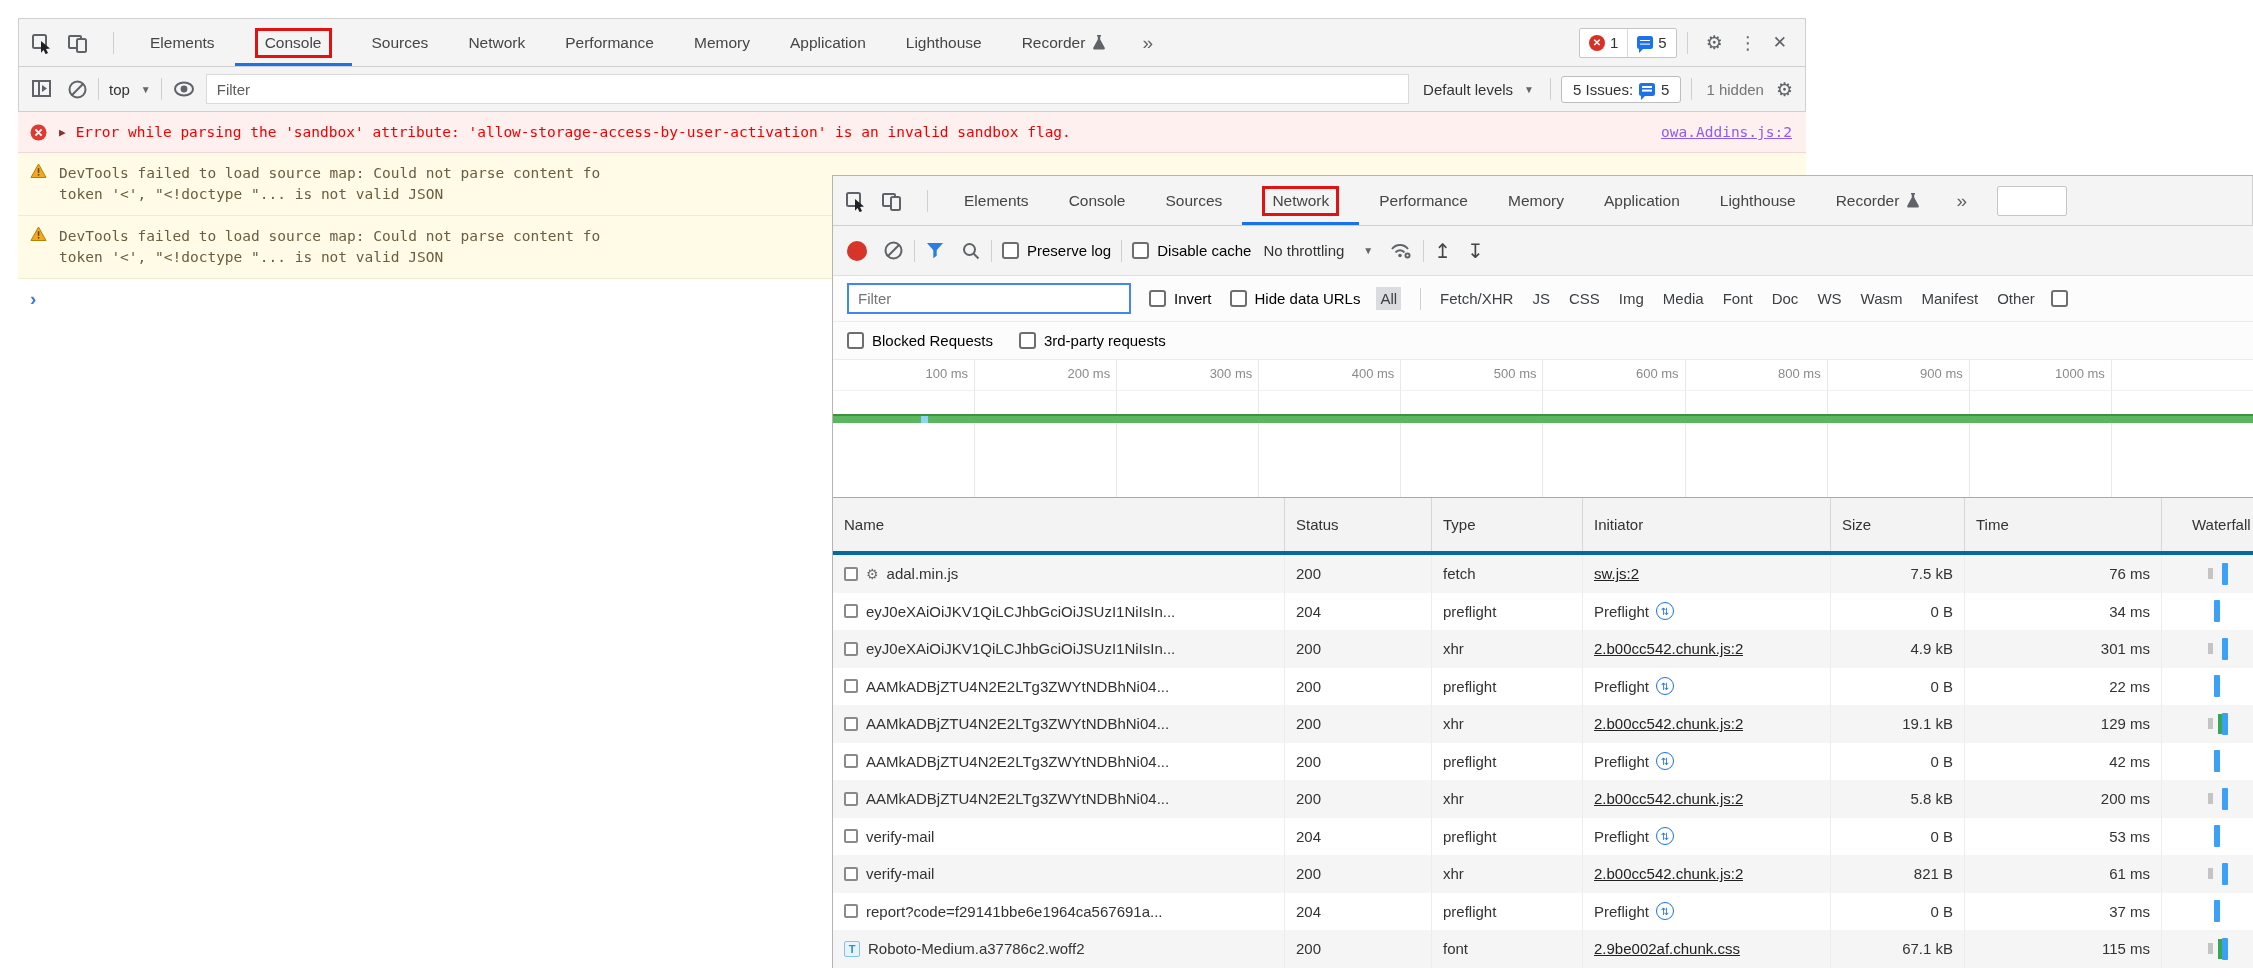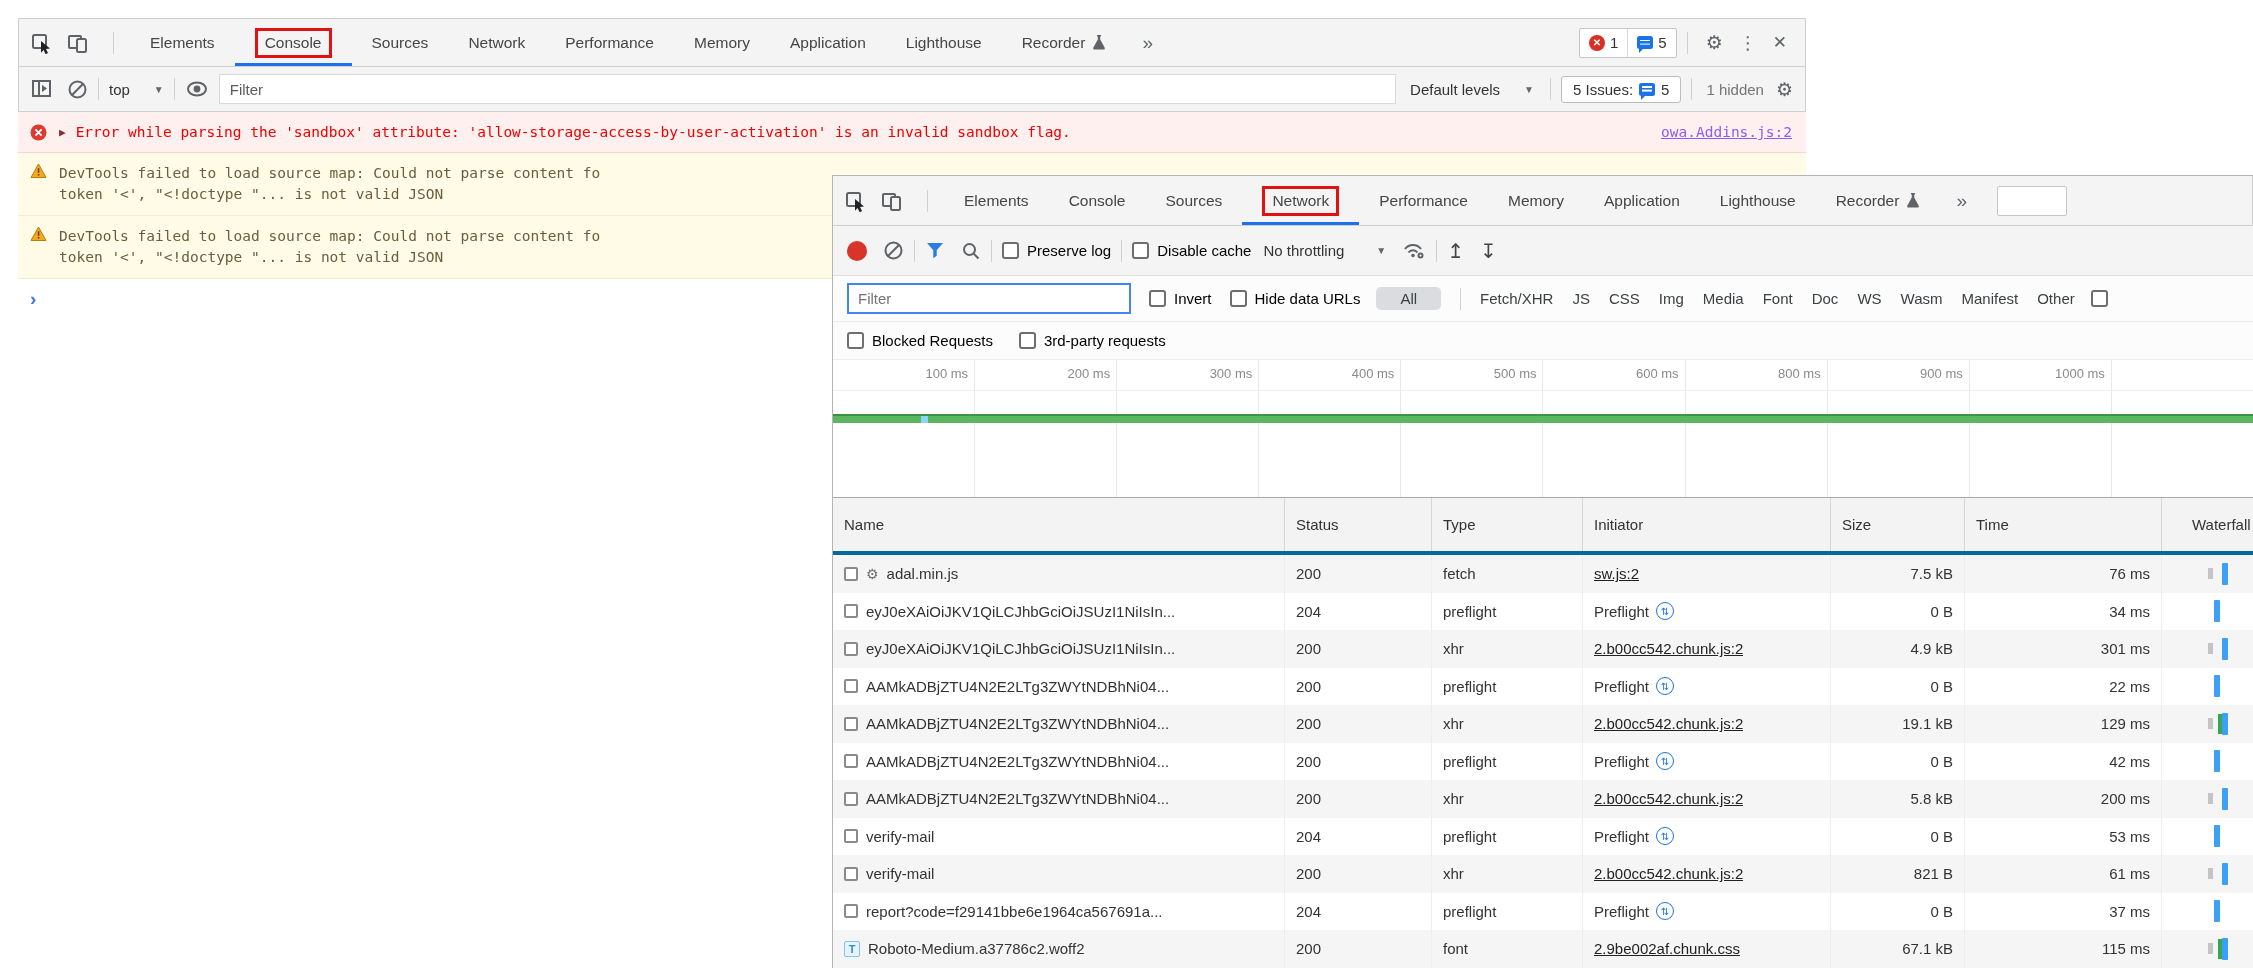--- a/index.html
+++ b/index.html
@@ -34,21 +34,21 @@
   .bubble { width:16px; height:13px; background:#1a73e8; border-radius:2.5px; position:relative; }
   .bubble::before { content:""; position:absolute; left:2px; bottom:-4px;
                     border:4px solid transparent; border-top-color:#1a73e8; border-left-color:#1a73e8; }
   .bubble::after { content:""; position:absolute; left:3px; top:3.5px; width:10px; height:1.8px;
                    background:#fff; box-shadow:0 3.6px 0 #fff; }
   .tb-right { margin-left:auto; display:flex; align-items:center; padding-right:10px; }
   .tb-btn { display:flex; align-items:center; padding:0 8px; color:#5f6368; }
 
   #w1-toolbar { display:flex; align-items:center; background:#f4f4f4;
                 border:1px solid #cfcfcf; height:46px; padding:0 12px; }
-  .ddl { display:flex; align-items:center; gap:24px; font-size:15px; color:#333; white-space:nowrap; }
+  .ddl { display:flex; align-items:center; gap:11px; font-size:15px; color:#333; white-space:nowrap; }
   .ddl .caret { font-size:10px; color:#666; }
   #console-filter { flex:1; height:30px; margin:0 4px 0 10px; border:1px solid #d9d9d9; background:#fff;
                     font-size:15px; padding:0 10px; color:#333; font-family:"Liberation Sans",sans-serif; }
   #console-filter::placeholder { color:#5c5c5c; }
   .issues-box { display:flex; align-items:center; gap:6px; border:1px solid #bdbdbd; border-radius:3px;
                 background:#fff; padding:4px 11px; font-size:15px; color:#333; white-space:nowrap; }
   .hidden-lbl { color:#757575; font-size:15px; white-space:nowrap; margin:0 4px; }
 
   .con-msg { font-family:"DejaVu Sans Mono", monospace; font-size:14.5px; }
   #err-row { display:flex; align-items:flex-start; background:#fdf0ef; border-bottom:1px solid #f3d6d6;
@@ -75,21 +75,21 @@
   .cb { display:flex; align-items:center; gap:8px; font-size:15px; color:#000000; white-space:nowrap; }
   .cb .box { width:17px; height:17px; border:2px solid #6e6e6e; border-radius:3px; background:#fff; flex:none; }
 
   #filter-row { display:flex; align-items:center; height:46px; background:#fcfcfc;
                 border-bottom:1px solid #ececec; padding:0 14px; }
   #net-filter { width:284px; height:31px; border:2px solid #4285f4; background:#fff; font-size:15px;
                 padding:0 9px; color:#333; font-family:"Liberation Sans",sans-serif; }
   #net-filter::placeholder { color:#757575; }
   .chips { display:flex; align-items:center; gap:19px; margin-left:16px; }
   .chip { font-size:15px; color:#3c4043; white-space:nowrap; }
-  .chip.active { background:#dadce0; border-radius:5px; padding:3px 24px; }
+  .chip.active { background:#dadce0; border-radius:0; padding:3px 4px; }
   .chip-sep { width:1px; height:22px; background:#d0d0d0; }
   #clipped-cb { margin-left:16px; }
 
   #blocked-row { display:flex; align-items:center; height:38px; background:#fcfcfc;
                  border-bottom:1px solid #ececec; padding:0 14px; gap:26px; }
 
   #overview { position:relative; height:138px; border-bottom:1px solid #a9a9a9; background:#fff; }
   #ov-grid { position:absolute; inset:0; display:flex; }
   .ov-cell { width:142.1px; border-right:1px solid #e8e8e8; flex:none; position:relative; }
   .ov-label { position:absolute; top:6px; right:6px; font-size:13px; color:#8a8a8a; white-space:nowrap; }

